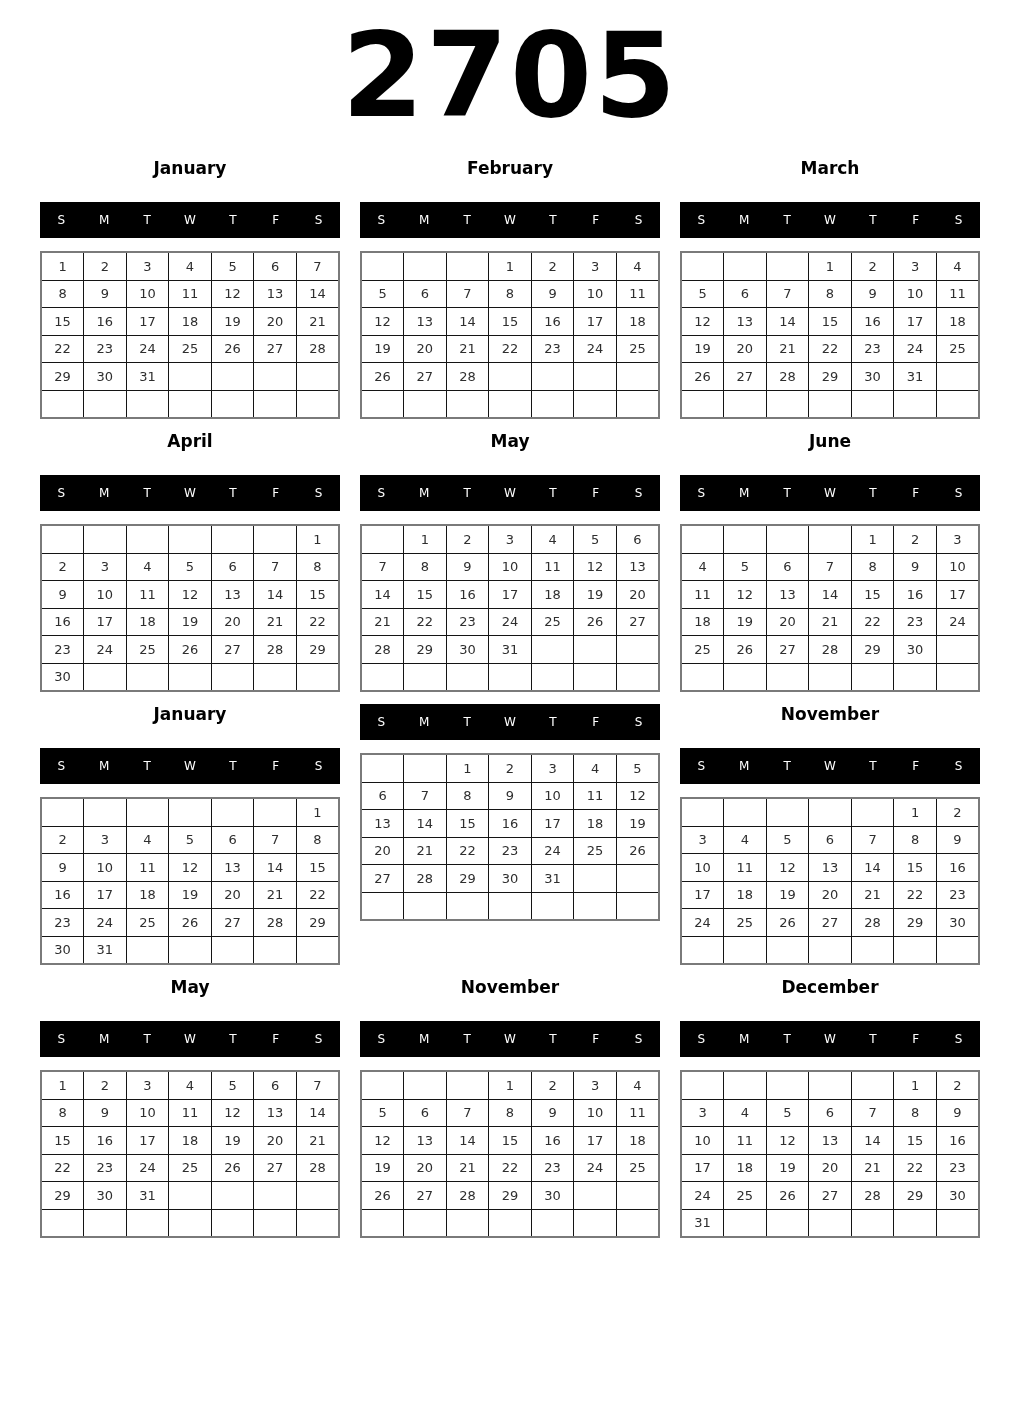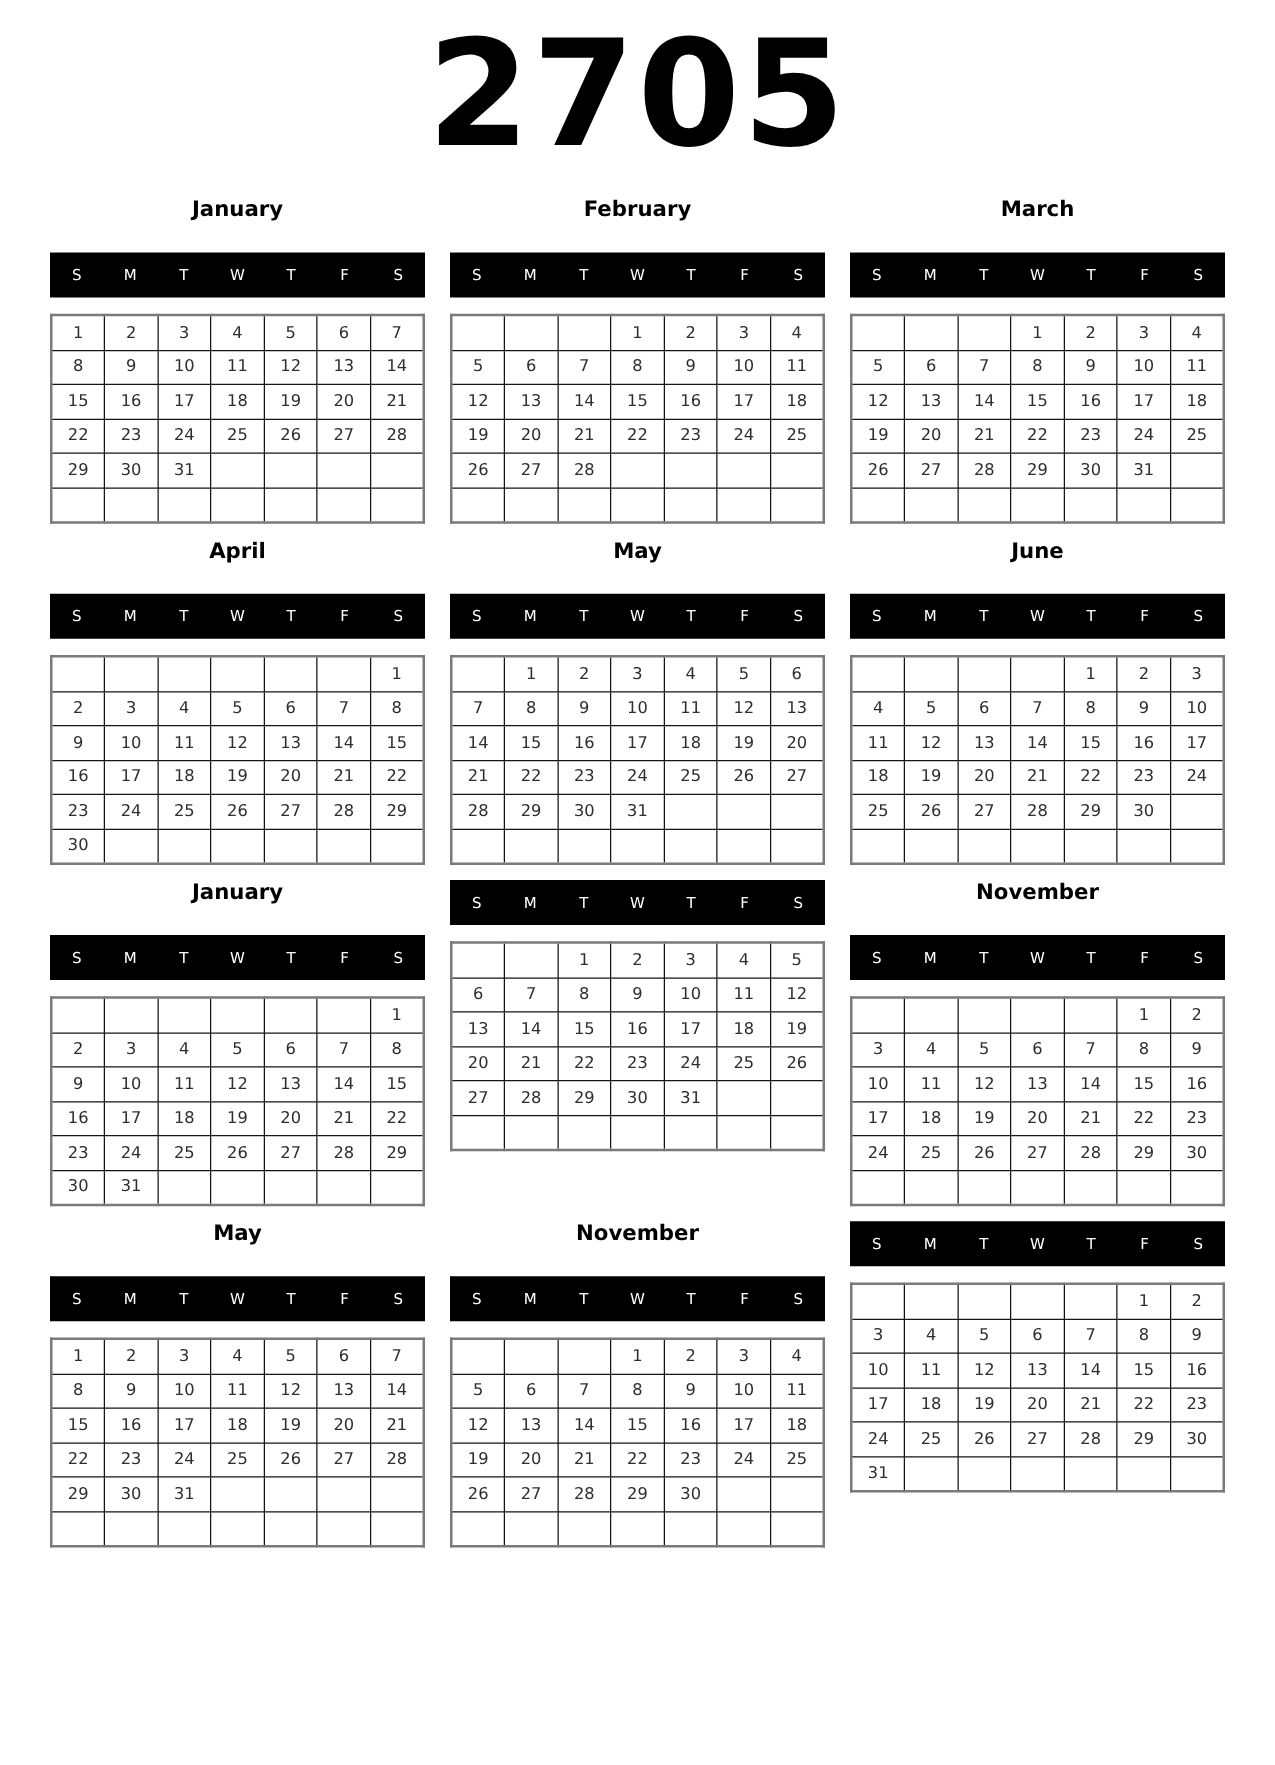--- a/index.html
+++ b/index.html
@@ -846,20 +846,21 @@
             <td></td>
             <td></td>
             <td></td>
             <td></td>
           </tr>
         </tbody>
     </table>
   </div>
 
   <div class="month">
+    <div class="month-title">December</div>
     <div class="weekday-header">
         <span class="wd">S</span>
         <span class="wd">M</span>
         <span class="wd">T</span>
         <span class="wd">W</span>
         <span class="wd">T</span>
         <span class="wd">F</span>
         <span class="wd">S</span>
       </div>
     <table class="month-table">

